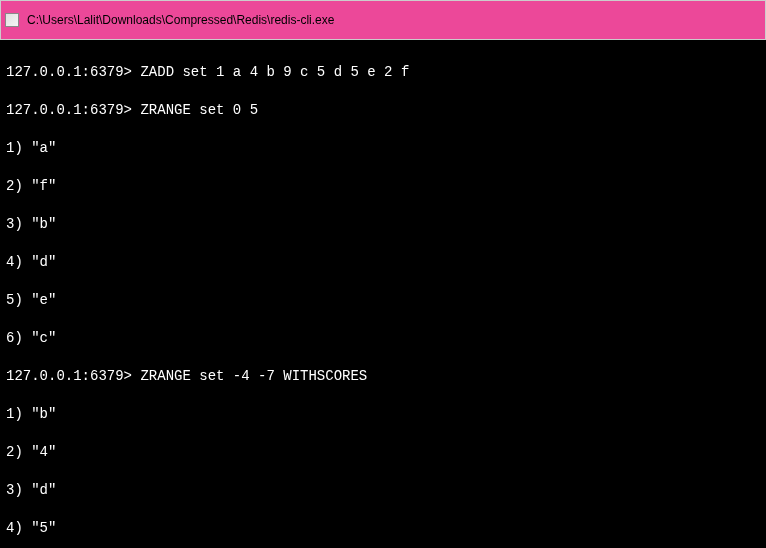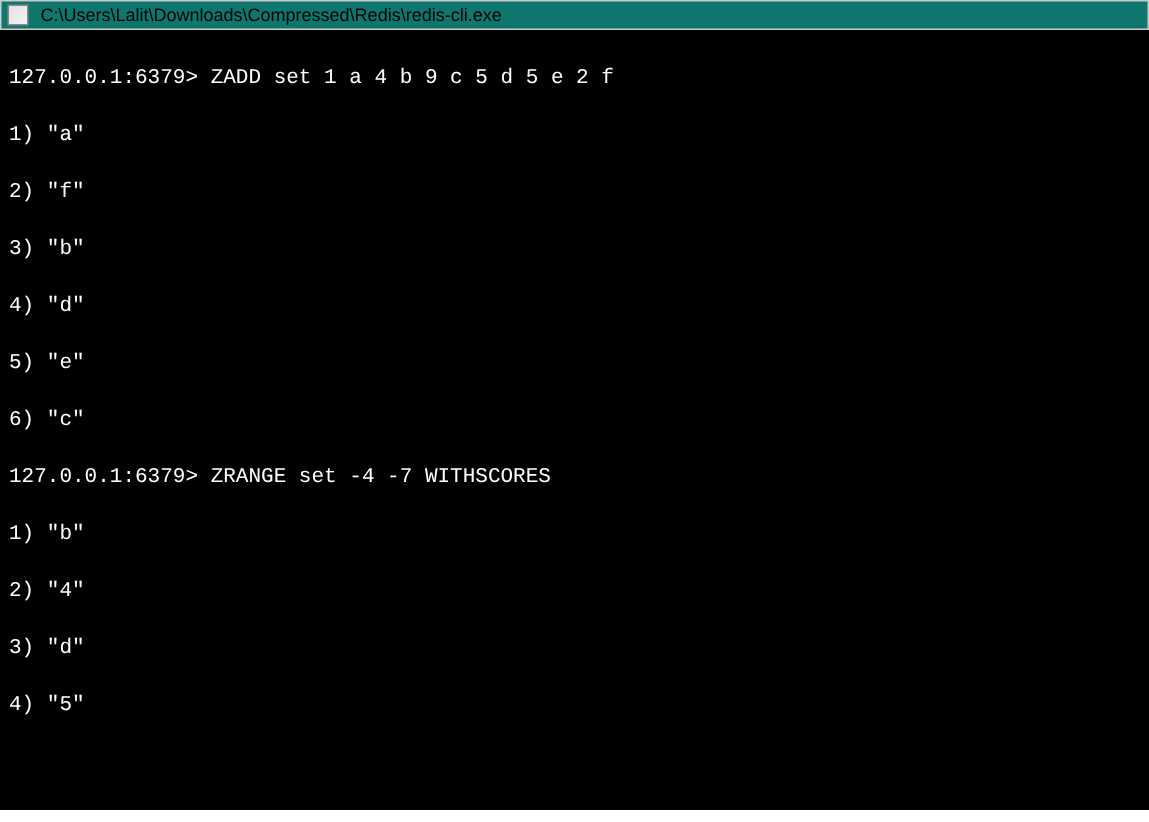--- a/index.html
+++ b/index.html
@@ -4,22 +4,22 @@
   <style>
     * { margin: 0; padding: 0; box-sizing: border-box; }
     body {
       width: 766px;
       height: 548px;
       background: #fff;
       font-family: Consolas, monospace;
       overflow: hidden;
     }
     .titlebar {
-      height: 20px;
-      background: #0f766e;
+      height: 40px;
+      background: #ec4899;
       border: 1px solid #ccc;
       display: flex;
       align-items: center;
       padding: 0 4px;
     }
     .titlebar-icon {
       width: 14px;
       height: 14px;
       border: 1px solid #888;
       margin-right: 8px;
@@ -48,20 +48,21 @@
 </head>
 <body>
 
 <div class="titlebar">
   <div class="titlebar-icon"></div>
   <div class="titlebar-text">C:\Users\Lalit\Downloads\Compressed\Redis\redis-cli.exe</div>
 </div>
 
 <div class="terminal">
 <span class="line"><span class="prompt">127.0.0.1:6379&gt;</span> <span>ZADD set 1 a 4 b 9 c 5 d 5 e 2 f</span></span>
+<span class="line"><span class="prompt">127.0.0.1:6379&gt;</span> <span>ZRANGE set 0 5</span></span>
 <span class="line">1) "a"</span>
 <span class="line">2) "f"</span>
 <span class="line">3) "b"</span>
 <span class="line">4) "d"</span>
 <span class="line">5) "e"</span>
 <span class="line">6) "c"</span>
 <span class="line"><span class="prompt">127.0.0.1:6379&gt;</span> <span>ZRANGE set -4 -7 WITHSCORES</span></span>
 <span class="line">1) "b"</span>
 <span class="line">2) "4"</span>
 <span class="line">3) "d"</span>

